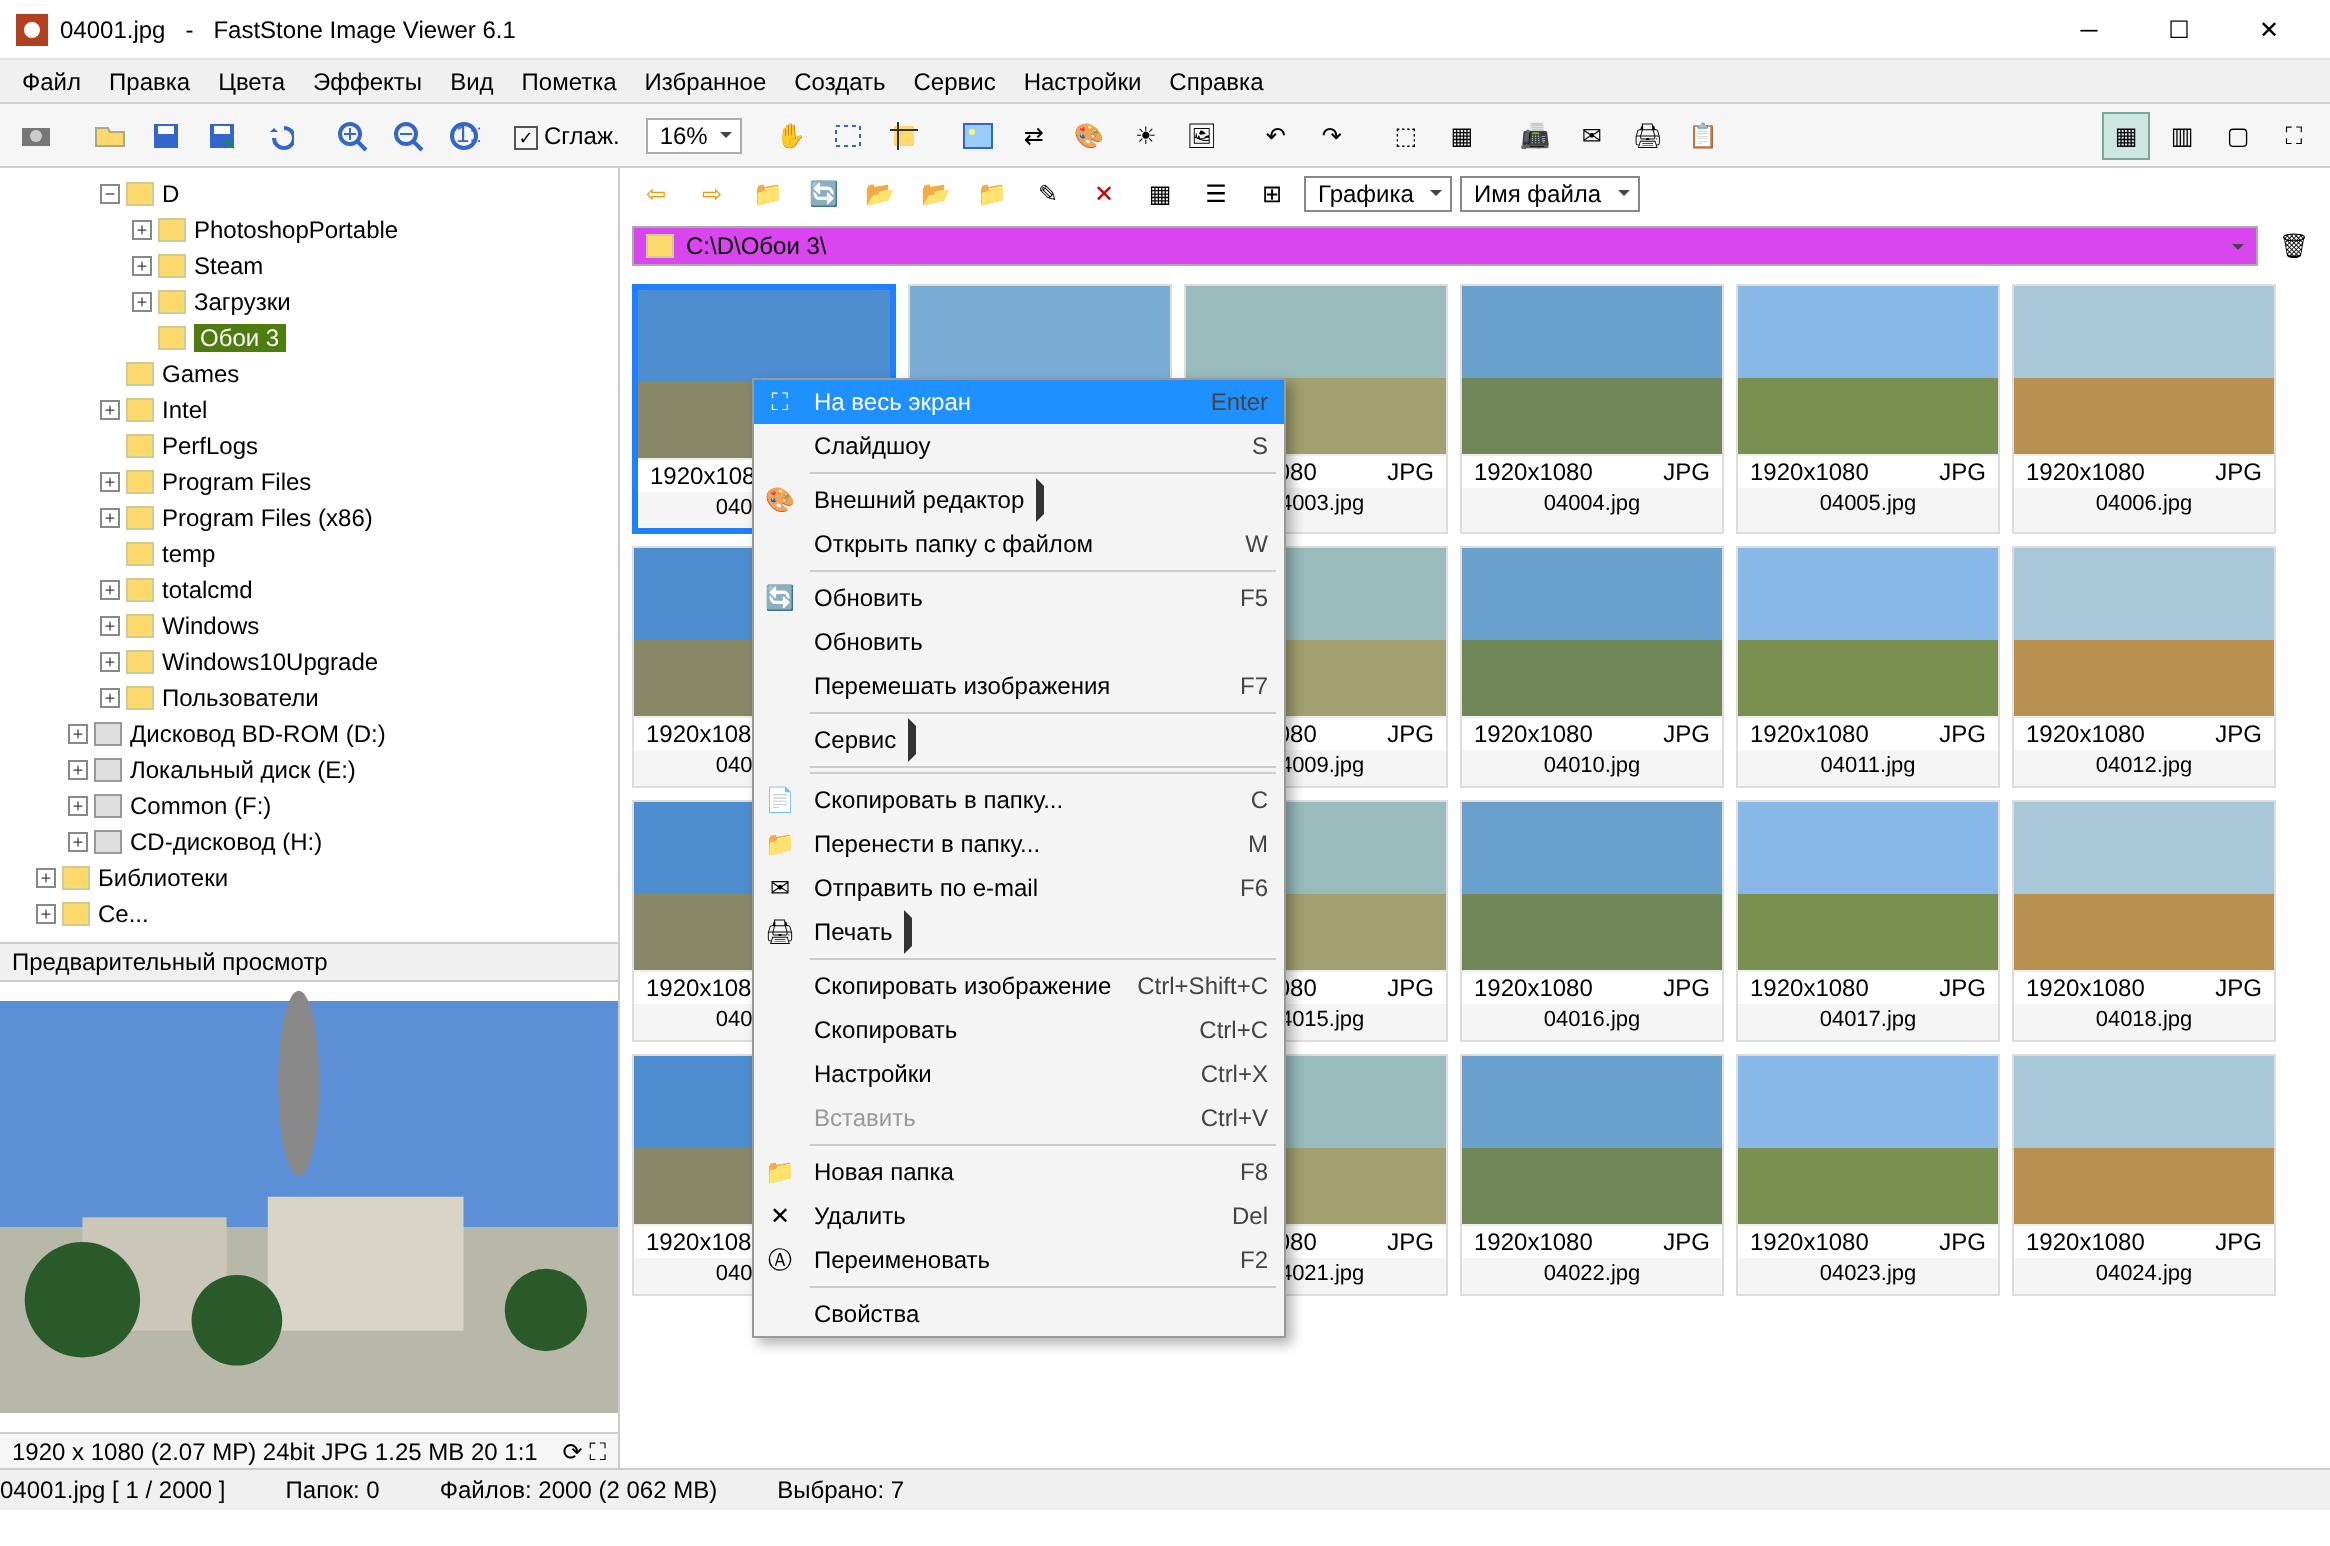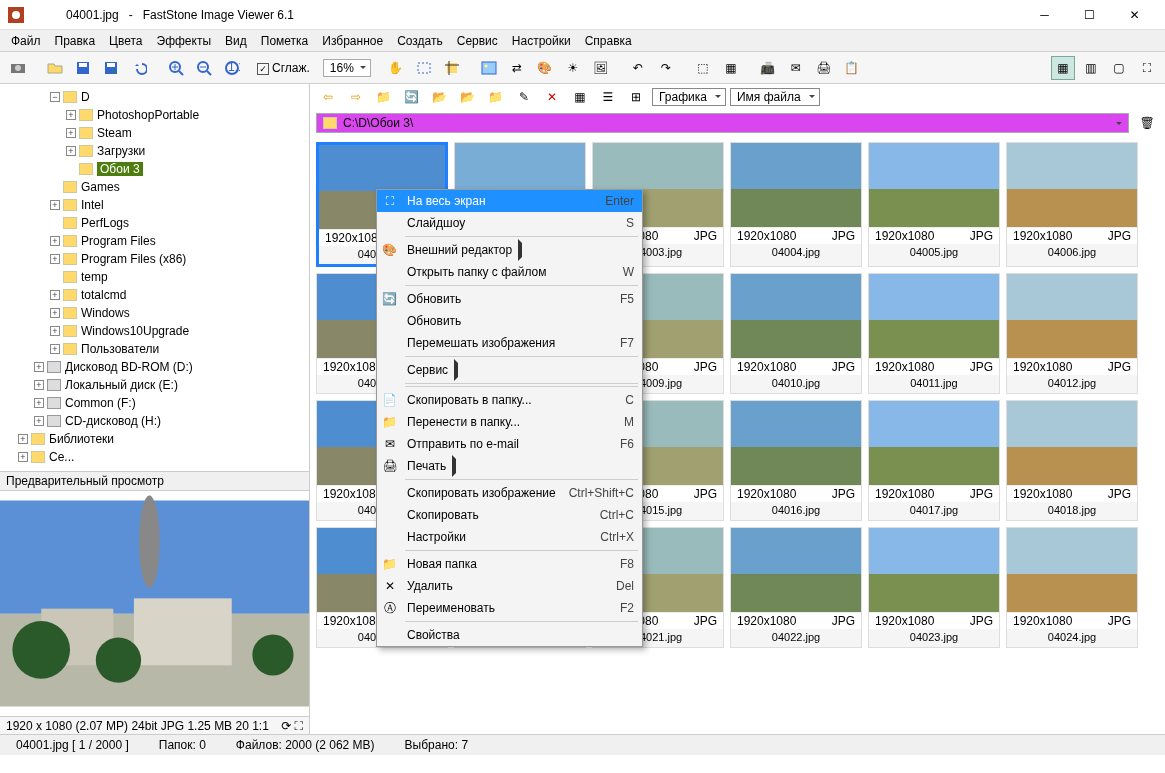--- a/index.html
+++ b/index.html
@@ -1,17 +1,17 @@
 <!DOCTYPE html>
 <html><head>
 <meta charset="utf-8">
 <style>
 * { margin: 0; padding: 0; box-sizing: border-box; font-family: "Segoe UI", Tahoma, sans-serif; font-size: 12px; }
 body { width: 1165px; height: 773px; background: #fff; overflow: hidden; }
-.titlebar { background: #fff; height: 30px; display: flex; align-items: center; padding: 14px 8px; border-bottom: 1px solid #e0e0e0; gap: 36px; }
+.titlebar { background: #fff; height: 30px; display: flex; align-items: center; padding: 14px 8px; border-bottom: 1px solid #e0e0e0; }
 .titlebar .icon { width: 16px; height: 16px; margin-right: 6px; }
 .titlebar .title { flex: 1; }
 .titlebar .wbtns { display: flex; }
 .titlebar .wbtn { width: 45px; height: 28px; display: flex; align-items: center; justify-content: center; }
 .menubar { background: #f0f0f0; height: 22px; display: flex; align-items: center; padding: 0 4px; border-bottom: 1px solid #d0d0d0; }
 .menubar .mi { padding: 2px 7px; cursor: default; }
 .toolbar { background: #f6f6f6; height: 32px; display: flex; align-items: center; padding: 0 6px; border-bottom: 1px solid #d0d0d0; gap: 4px; }
 .tbtn { width: 24px; height: 24px; display: flex; align-items: center; justify-content: center; border: 1px solid transparent; cursor: default; }
 .tsep { width: 5px; }
 .zoom-dd { border: 1px solid #aaa; background: #fff; padding: 1px 16px 1px 6px; position: relative; }
@@ -47,21 +47,21 @@
 .thumb .name { text-align:center; padding: 2px 4px 4px; font-size:11px; }
 .ctx { position: absolute; left: 376px; top: 189px; width: 267px; background: #f4f4f4; border: 1px solid #999; box-shadow: 3px 3px 6px rgba(0,0,0,0.3); z-index: 100; }
 .ctx .row { display:flex; align-items:center; height: 22px; padding: 0 8px 0 2px; }
 .ctx .row .ico { width:22px; height:18px; display:flex; align-items:center; justify-content:center; margin-right:6px; }
 .ctx .row .lab { flex: 1; }
 .ctx .row .sc { color:#444; }
 .ctx .row.sel { background: #1e90ff; color:#fff; }
 .ctx .row.dis { color:#999; }
 .ctx .sep { height:1px; background:#ccc; margin: 2px 4px 2px 28px; }
 .ctx .arr::after { content:""; border:4px solid transparent; border-left-color:#333; margin-left:6px; }
-.statusbar { height:21px; background:#f0f0f0; border-top:1px solid #ccc; display:flex; align-items:center; padding:0 16px; gap:30px; }
+.statusbar { height:21px; background:#f0f0f0; border-top:1px solid #ccc; display:flex; align-items:center; padding:0 0; gap:30px; }
 .chk { width:12px; height:12px; border:1px solid #555; display:inline-flex; align-items:center; justify-content:center; margin-right:3px; font-size:9px; }
 svg.ico { width:16px; height:16px; }
 </style>
 </head>
 <body>
 
 <div class="titlebar">
   <svg class="ico icon">
       <rect width="16" height="16" fill="#b04020"></rect>
       <circle cx="8" cy="8" r="4" fill="#fff"></circle>
@@ -614,20 +614,25 @@
     <div class="row">
       <span class="ico"></span>
       <span class="lab">Скопировать</span>
       <span class="sc">Ctrl+C</span>
     </div>
     <div class="row">
       <span class="ico"></span>
       <span class="lab">Настройки</span>
       <span class="sc">Ctrl+X</span>
     </div>
+    <div class="row dis">
+      <span class="ico"></span>
+      <span class="lab">Вставить</span>
+      <span class="sc">Ctrl+V</span>
+    </div>
     <div class="sep"></div>
     <div class="row">
       <span class="ico">📁</span>
       <span class="lab">Новая папка</span>
       <span class="sc">F8</span>
     </div>
     <div class="row">
       <span class="ico">✕</span>
       <span class="lab">Удалить</span>
       <span class="sc">Del</span>

